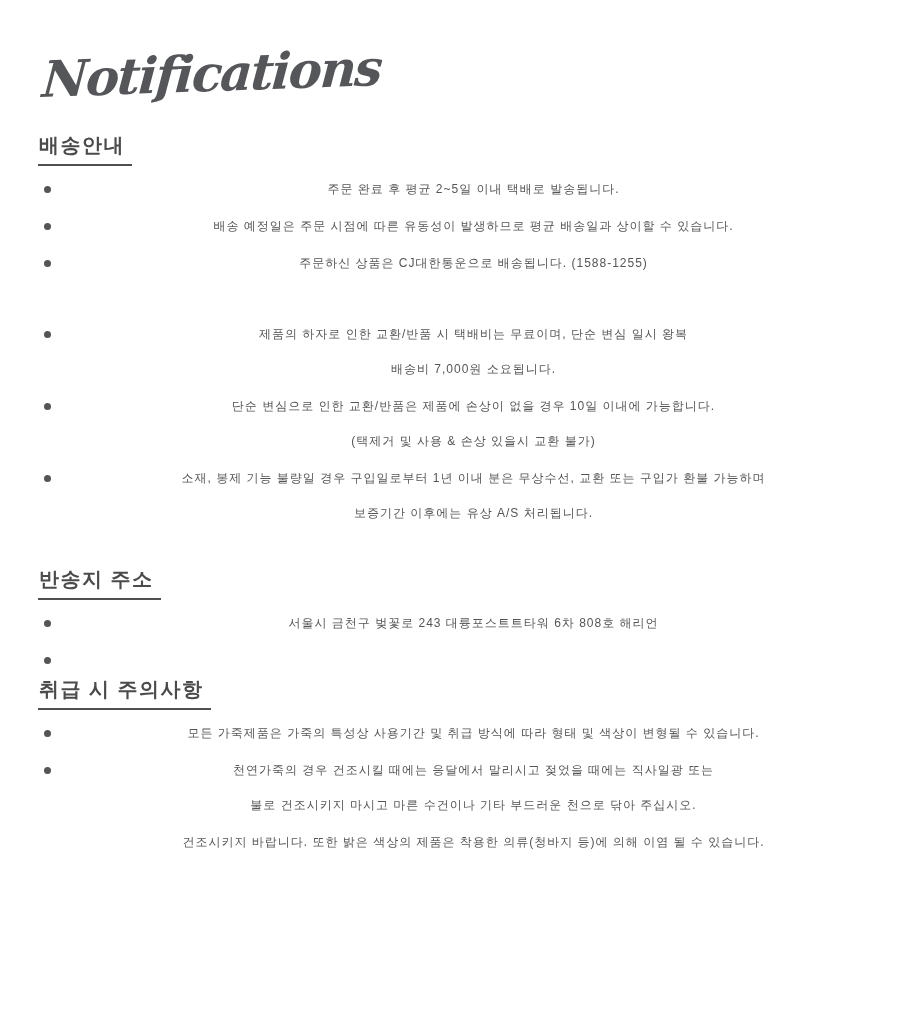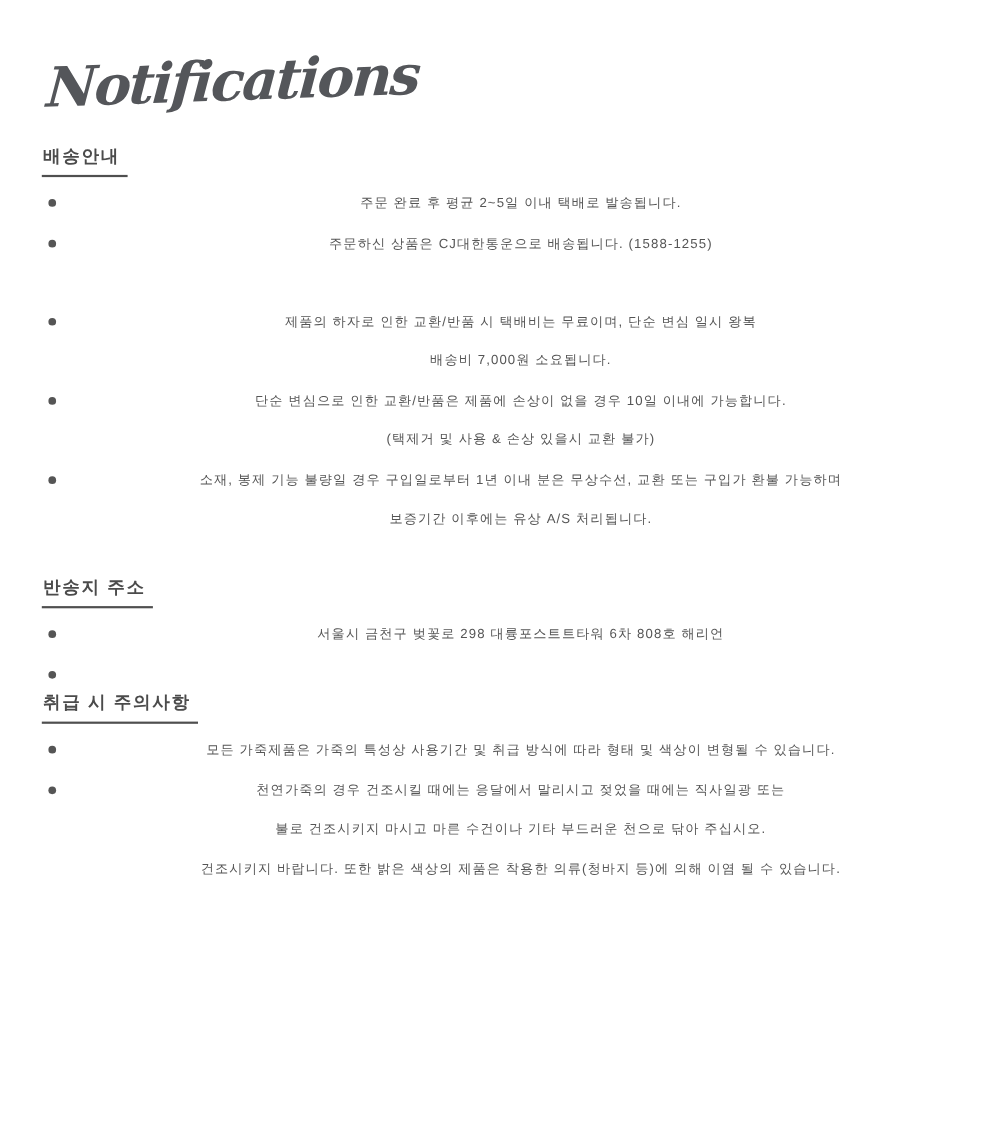--- a/index.html
+++ b/index.html
@@ -23,21 +23,21 @@
     letter-spacing: -2px;
     color: #54565a;
     transform: rotate(-2deg) skewX(-6deg);
     transform-origin: left bottom;
     margin: 0 0 16px 2px;
     line-height: 1.45;
   }
   .section { margin-bottom: 36px; }
   .section-heading {
     display: inline-block;
-    font-size: 16px;
+    font-size: 20px;
     font-weight: bold;
     letter-spacing: 1.5px;
     color: #4b4b4b;
     border-bottom: 2px solid #4f4f4f;
     padding: 0 7px 7px 1px;
     margin-bottom: 6px;
     line-height: 1.2;
   }
   .item { margin-bottom: 2px; }
   .line {
@@ -72,20 +72,26 @@
     <div class="section-heading">배송안내</div>
     <div class="item">
       <div class="line">
         <span class="dot"></span>
         <span>주문 완료 후 평균 2~5일 이내 택배로 발송됩니다.</span>
       </div>
     </div>
     <div class="item">
       <div class="line">
         <span class="dot"></span>
+        <span>배송 예정일은 주문 시점에 따른 유동성이 발생하므로 평균 배송일과 상이할 수 있습니다.</span>
+      </div>
+    </div>
+    <div class="item">
+      <div class="line">
+        <span class="dot"></span>
         <span>주문하신 상품은 CJ대한통운으로 배송됩니다. (1588-1255)</span>
       </div>
     </div>
   </div>
 
   
   <div class="section">
     <div class="item">
       <div class="line">
         <span class="dot"></span>
@@ -114,21 +120,21 @@
       </div>
     </div>
   </div>
 
   
   <div class="section">
     <div class="section-heading">반송지 주소</div>
     <div class="item">
       <div class="line">
         <span class="dot"></span>
-        <span>서울시 금천구 벚꽃로 298 대륭포스트트타워 6차 808호 해리언</span>
+        <span>서울시 금천구 벚꽃로 243 대륭포스트트타워 6차 808호 해리언</span>
       </div>
     </div>
     <div class="item">
       <div class="line">
         <span class="dot"></span>
       </div>
     </div>
   </div>
 
   

